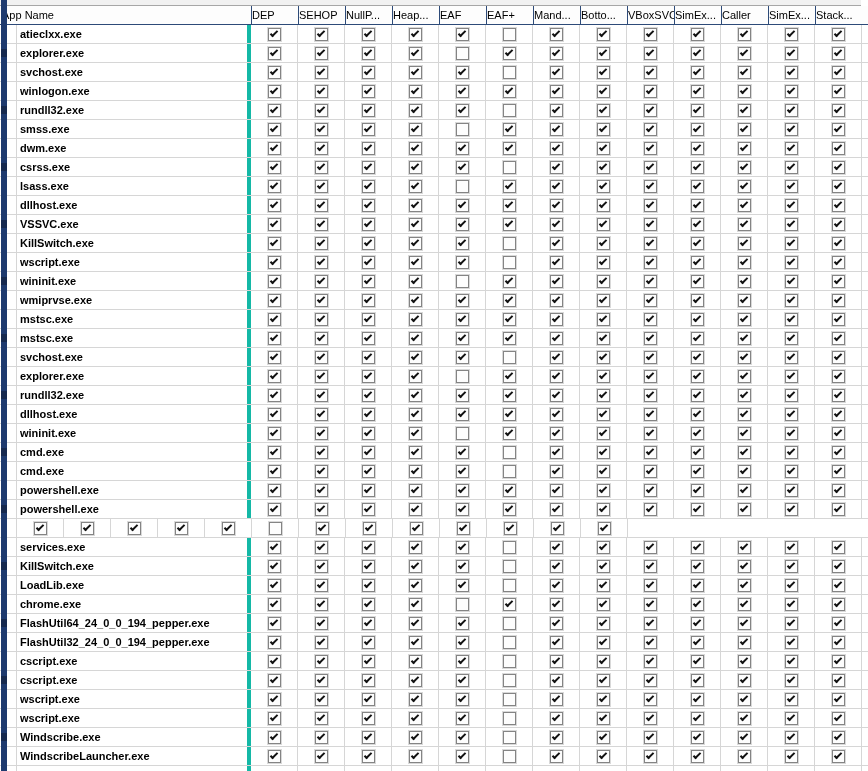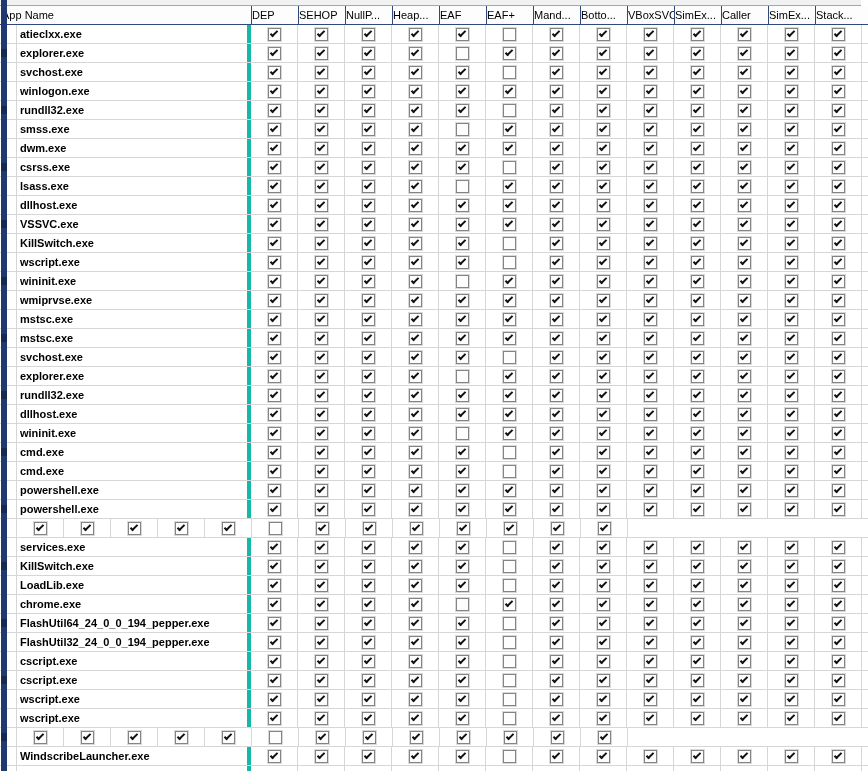--- a/index.html
+++ b/index.html
@@ -2593,20 +2593,21 @@
             </span>
           </div>
           <div class="ccell">
             <span class="cb">
               <span class="mark"></span>
             </span>
           </div>
         </div>
         <div class="row">
           <div class="rowhead"></div>
+          <div class="namecell">Windscribe.exe</div>
           <div class="ccell">
             <span class="cb">
               <span class="mark"></span>
             </span>
           </div>
           <div class="ccell">
             <span class="cb">
               <span class="mark"></span>
             </span>
           </div>

